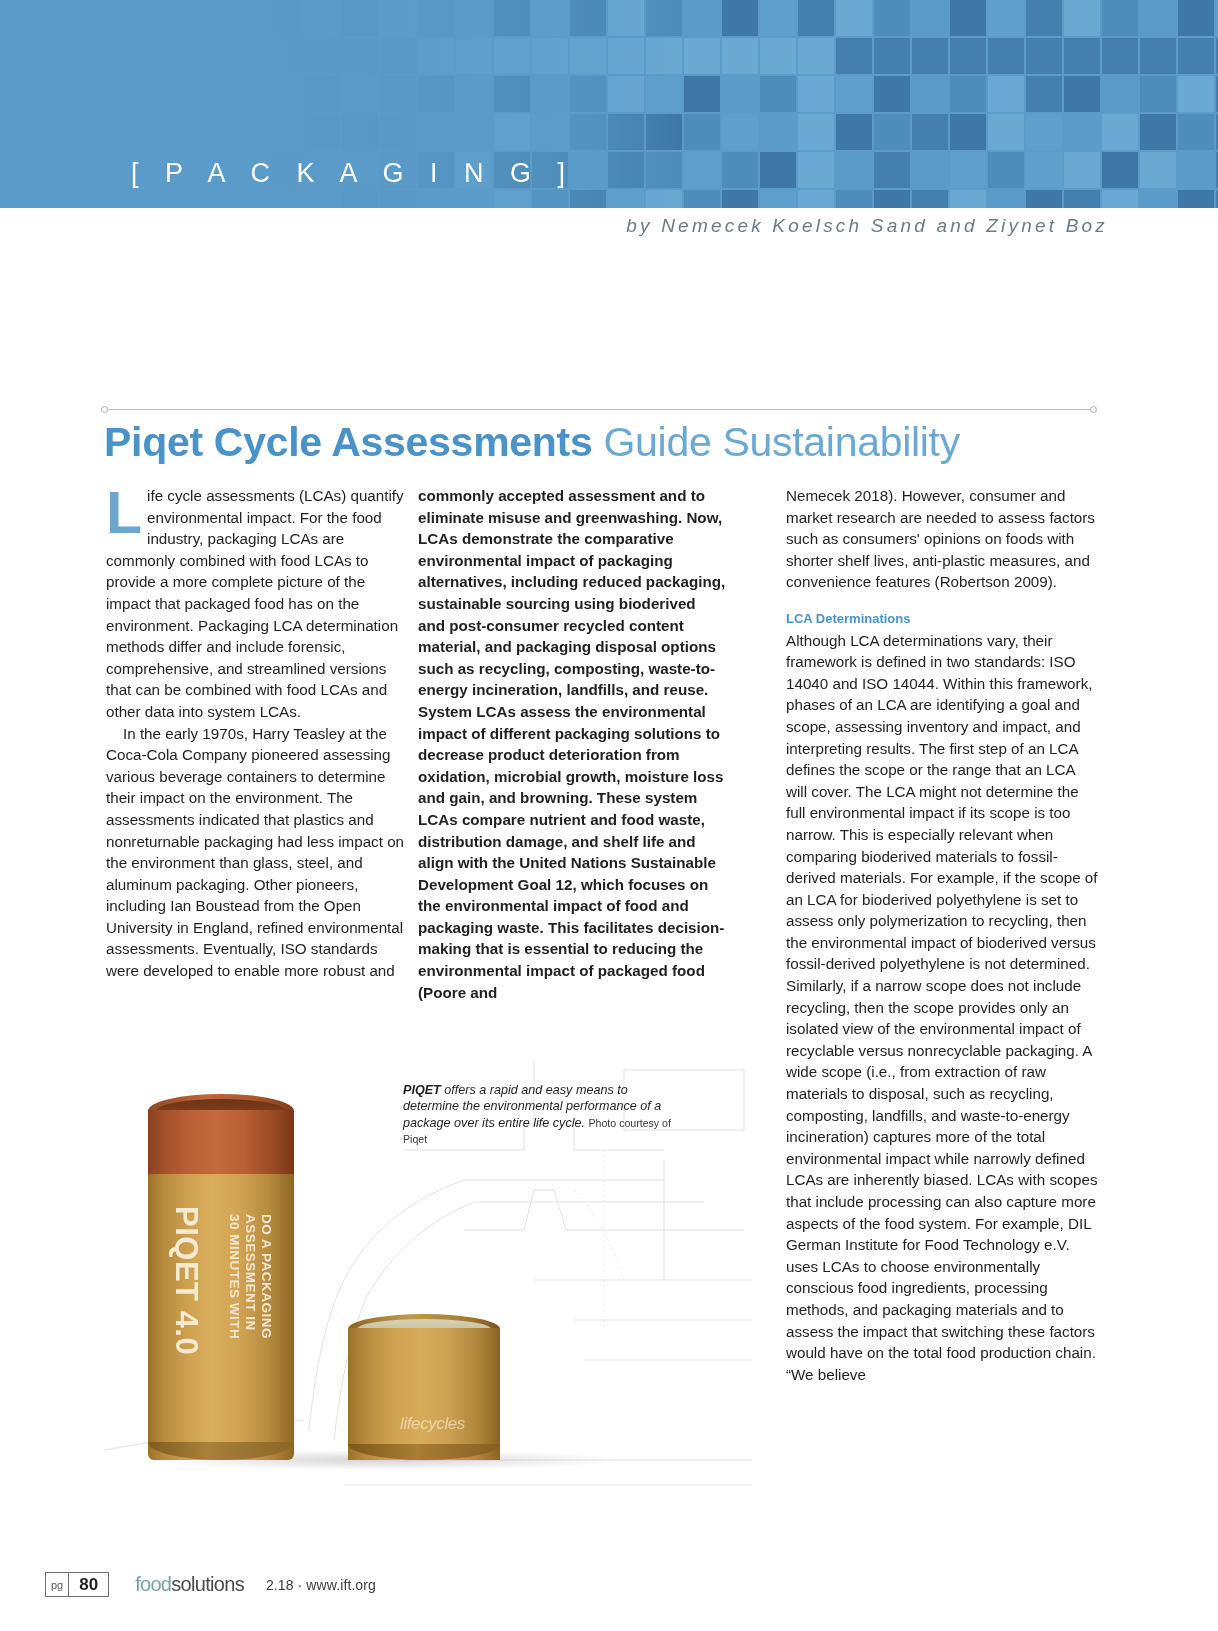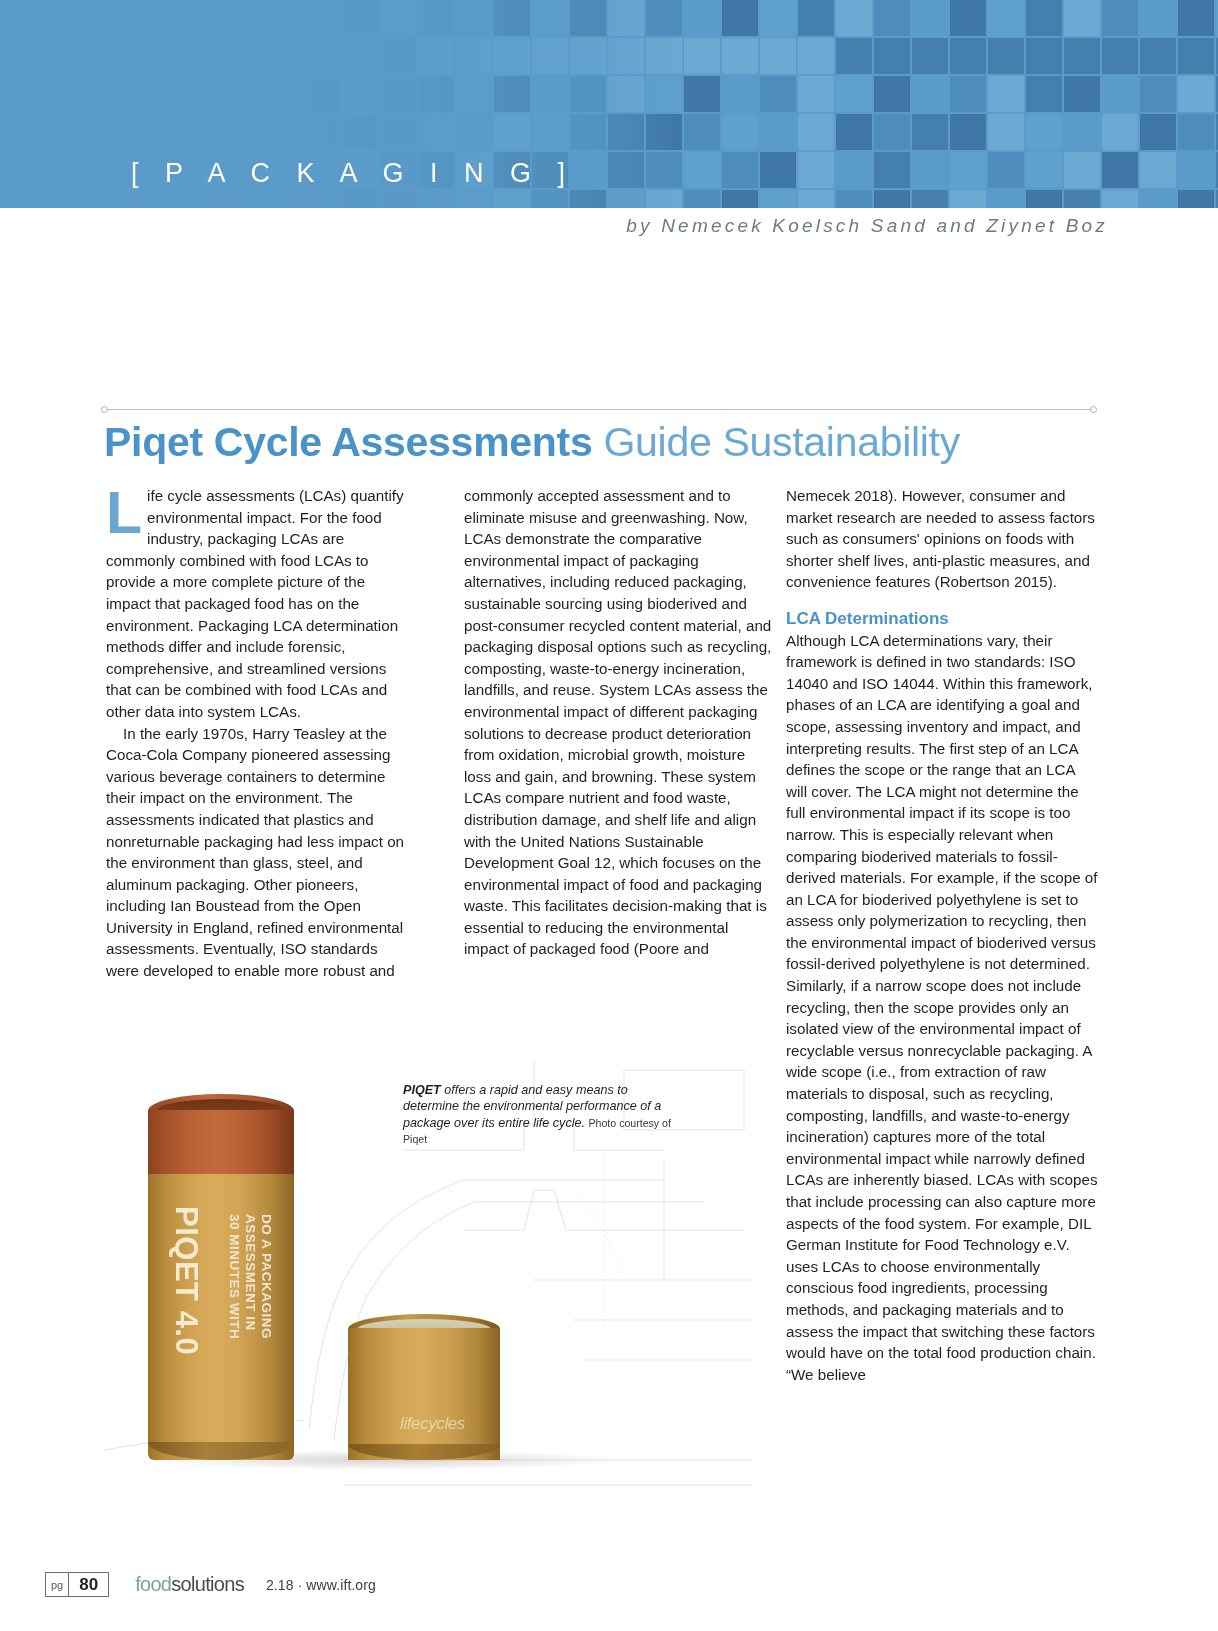--- a/index.html
+++ b/index.html
@@ -107,37 +107,37 @@
     top: 485px;
     font-size: 15.2px;
     line-height: 21.6px;
     color: #231f20;
     text-align: left;
   }
   .col p { margin: 0; }
   .col p + p { text-indent: 17px; }
 
   .col-1 { left: 106px; width: 308px; }
-  .col-2 { left: 464px; width: 308px; }
+  .col-2 { left: 418px; width: 308px; font-weight: bold; }
   .col-3 { left: 786px; width: 312px; }
 
   .drop-cap {
     float: left;
     font-size: 59px;
     line-height: 48px;
     font-weight: bold;
     color: #6aa6d0;
     margin: 4px 5px 0 0;
     font-family: "Liberation Sans", sans-serif;
   }
 
   .subhead {
     color: #4a93c8;
     font-weight: bold;
-    font-size: 17px;
+    font-size: 13px;
     line-height: 21.6px;
     margin-top: 15px;
   }
 
   
   .photo-block {
     position: absolute;
     top: 1030px;
     left: 104px;
     width: 648px;
@@ -555,21 +555,21 @@
 <div class="col col-1">
   <p><span class="drop-cap">L</span><span>ife cycle assessments (LCAs) quantify environmental impact. For the food industry, packaging LCAs are commonly combined with food LCAs to provide a more complete picture of the impact that packaged food has on the environment. Packaging LCA determination methods differ and include forensic, comprehensive, and streamlined versions that can be combined with food LCAs and other data into system LCAs.</span></p>
   <p>In the early 1970s, Harry Teasley at the Coca-Cola Company pioneered assessing various beverage containers to determine their impact on the environment. The assessments indicated that plastics and nonreturnable packaging had less impact on the environment than glass, steel, and aluminum packaging. Other pioneers, including Ian Boustead from the Open University in England, refined environmental assessments. Eventually, ISO standards were developed to enable more robust and</p>
 </div>
 
 <div class="col col-2">
   <p>commonly accepted assessment and to eliminate misuse and greenwashing. Now, LCAs demonstrate the comparative environmental impact of packaging alternatives, including reduced packaging, sustainable sourcing using bioderived and post-consumer recycled content material, and packaging disposal options such as recycling, composting, waste-to-energy incineration, landfills, and reuse. System LCAs assess the environmental impact of different packaging solutions to decrease product deterioration from oxidation, microbial growth, moisture loss and gain, and browning. These system LCAs compare nutrient and food waste, distribution damage, and shelf life and align with the United Nations Sustainable Development Goal 12, which focuses on the environmental impact of food and packaging waste. This facilitates decision-making that is essential to reducing the environmental impact of packaged food (Poore and</p>
 </div>
 
 <div class="col col-3">
-  <p>Nemecek 2018). However, consumer and market research are needed to assess factors such as consumers' opinions on foods with shorter shelf lives, anti-plastic measures, and convenience features (Robertson 2015).</p>
+  <p>Nemecek 2018). However, consumer and market research are needed to assess factors such as consumers' opinions on foods with shorter shelf lives, anti-plastic measures, and convenience features (Robertson 2009).</p>
   <div class="subhead">LCA Determinations</div>
   <p style="text-indent:0">Although LCA determinations vary, their framework is defined in two standards: ISO 14040 and ISO 14044. Within this framework, phases of an LCA are identifying a goal and scope, assessing inventory and impact, and interpreting results. The first step of an LCA defines the scope or the range that an LCA will cover. The LCA might not determine the full environmental impact if its scope is too narrow. This is especially relevant when comparing bioderived materials to fossil-derived materials. For example, if the scope of an LCA for bioderived polyethylene is set to assess only polymerization to recycling, then the environmental impact of  bioderived versus fossil-derived polyethylene is not determined. Similarly, if a narrow scope does not include recycling, then the scope provides only an isolated view of the environmental impact of recyclable versus nonrecyclable packaging. A wide scope (i.e., from extraction of raw materials to disposal, such as recycling, composting, landfills, and waste-to-energy incineration) captures more of the total environmental impact while narrowly defined LCAs are inherently biased. LCAs with scopes that include processing can also capture more aspects of the food system. For example, DIL German Institute for Food Technology e.V. uses LCAs to choose environmentally conscious food ingredients, processing methods, and packaging materials and to assess the impact that switching these factors would have on the total food production chain. “We believe</p>
 </div>
 
 <div class="photo-block">
   <svg class="blueprint" viewBox="0 0 648 480">
     <g fill="none" stroke="#c9ccd0" stroke-width="1">
       <path d="M205 400 Q215 300 240 250 Q275 180 360 150 L560 150"></path>
       <path d="M230 410 Q240 320 262 268 Q300 200 370 172 L600 172"></path>
       <path d="M300 120 L420 120 L420 95 L470 95 L470 120 L560 120"></path>

